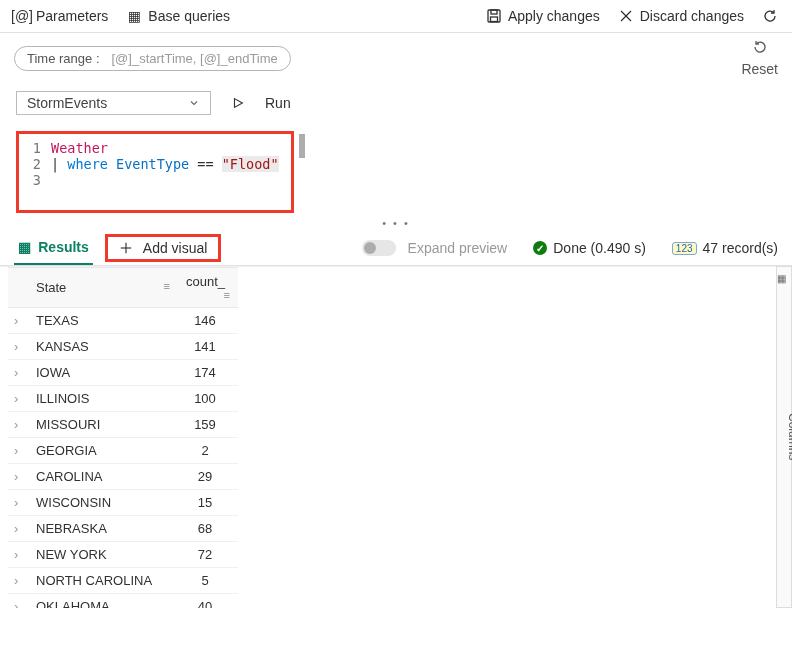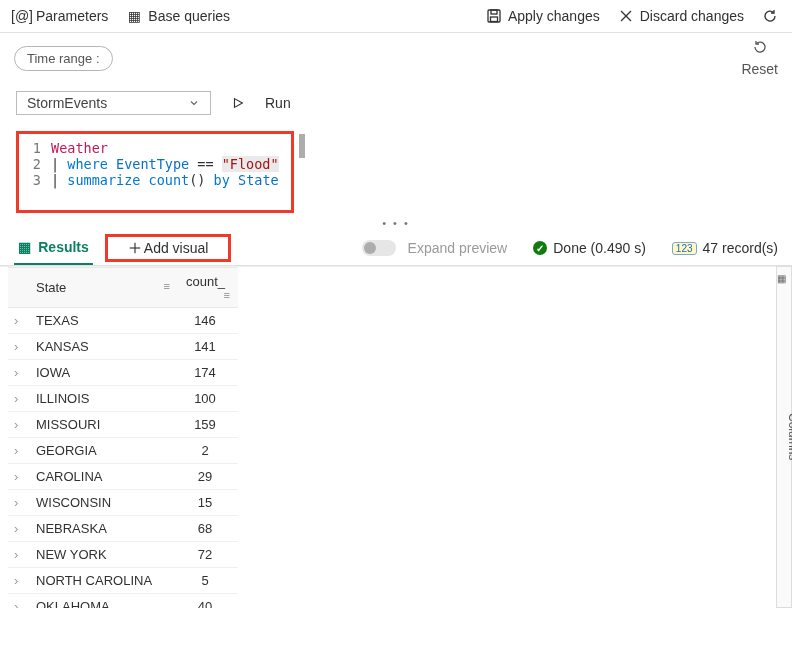--- a/index.html
+++ b/index.html
@@ -25,21 +25,21 @@
   .tk-col { color: #0870c7; }
   .tk-fn { color: #0078d4; }
   .tk-str { color: #a31515; background: #eaeaea; }
   .tk-kw { color: #0078d4; }
   .editor .hl { position: absolute; left: 30px; right: 2px; height: 18px; top: 44px; background: #f4f6f9; z-index: -1; }
   .editor::after { content: ""; position: absolute; right: -14px; top: 0; width: 6px; height: 24px; background: #adadad; }
   .dots { text-align: center; color: #777; letter-spacing: 2px; font-size: 11px; margin: 2px 0 2px 0; cursor: pointer;}
   .tabsrow { display: flex; align-items: center; border-bottom: 1px solid #e1e1e1; padding: 0 14px; gap: 12px; }
   .tab { display: inline-flex; align-items: center; gap: 7px; padding: 8px 4px; font-size: 14px; cursor: pointer; }
   .tab.active { border-bottom: 2px solid #0c8062; color: #0c8062; font-weight: 600; }
-  .addvis { border: 3px solid #ef3a2b; display: inline-flex; align-items: center; gap: 2px; padding: 3px 20px; font-size: 14px; cursor: pointer; }
+  .addvis { border: 3px solid #ef3a2b; display: inline-flex; align-items: center; gap: 10px; padding: 3px 11px; font-size: 14px; cursor: pointer; }
   .tabsrow .spacer { flex: 1; }
   .toggle { width: 34px; height: 16px; background: #e6e6e6; border-radius: 999px; position: relative; }
   .toggle::after { content: ""; position: absolute; left: 2px; top: 2px; width: 12px; height: 12px; background: #adadad; border-radius: 50%; }
   .expandlbl { color: #9a9a9a; font-size: 14px; }
   .status { display: inline-flex; align-items: center; gap: 6px; font-size: 14px; }
   .status .dot { width: 14px; height: 14px; border-radius: 50%; background: #107c10; color: #fff; display: inline-flex; align-items: center; justify-content: center; font-size: 10px; font-weight: bold;}
   .records { display: inline-flex; align-items: center; gap: 6px; font-size: 14px; }
   .records .badge { border: 1px solid #7aa6da; color: #2669b3; font-size: 10px; padding: 0 3px; border-radius: 3px; background: #fef9c3; }
   .gridwrap { display: flex; height: 342px; position: relative; }
   .grid { flex: 1; overflow-y: scroll; border-top: 1px solid #f0f0f0; }
@@ -88,20 +88,21 @@
     <svg viewBox="0 0 16 16" fill="none" stroke="#323130" stroke-width="1.3">
         <path d="M13 8a5 5 0 1 1-1.5-3.5"></path>
         <polyline points="12,2 12,5 9,5"></polyline>
       </svg>
   </div>
 </div>
 
 <div class="timebar">
   <div class="pill">
     <span>Time range :</span>
+    <span class="greyparams">[@]_startTime, [@]_endTime</span>
   </div>
   <div class="spacer"></div>
   <div class="reset">
     <svg viewBox="0 0 16 16" fill="none" stroke="#555" stroke-width="1.3" width="16" height="16">
         <path d="M3 8a5 5 0 1 0 1.5-3.5"></path>
         <polyline points="4,2 4,5 7,5"></polyline>
       </svg>
     <span>Reset</span>
   </div>
 </div>
@@ -127,21 +128,20 @@
       <div class="row">
         <div class="gutter">1</div>
         <div class="code"><span class="tk-name">Weather</span></div>
       </div>
       <div class="row">
         <div class="gutter">2</div>
         <div class="code"><span>| </span><span class="tk-op">where</span><span> </span><span class="tk-col">EventType</span><span> == </span><span class="tk-str">"Flood"</span></div>
       </div>
       <div class="row">
         <div class="gutter">3</div>
-        <div class="code"><span>| </span><span class="tk-op">summarize</span><span> </span><span class="tk-fn">count</span><span>() </span><span class="tk-kw">by</span><span> </span><span class="tk-col">State</span></div>
       </div>
     </div>
 </div>
 
 <div class="dots">• • •</div>
 
 <div class="tabsrow">
   <div class="tab active">
     <span>▦</span>
     <span>Results</span>

